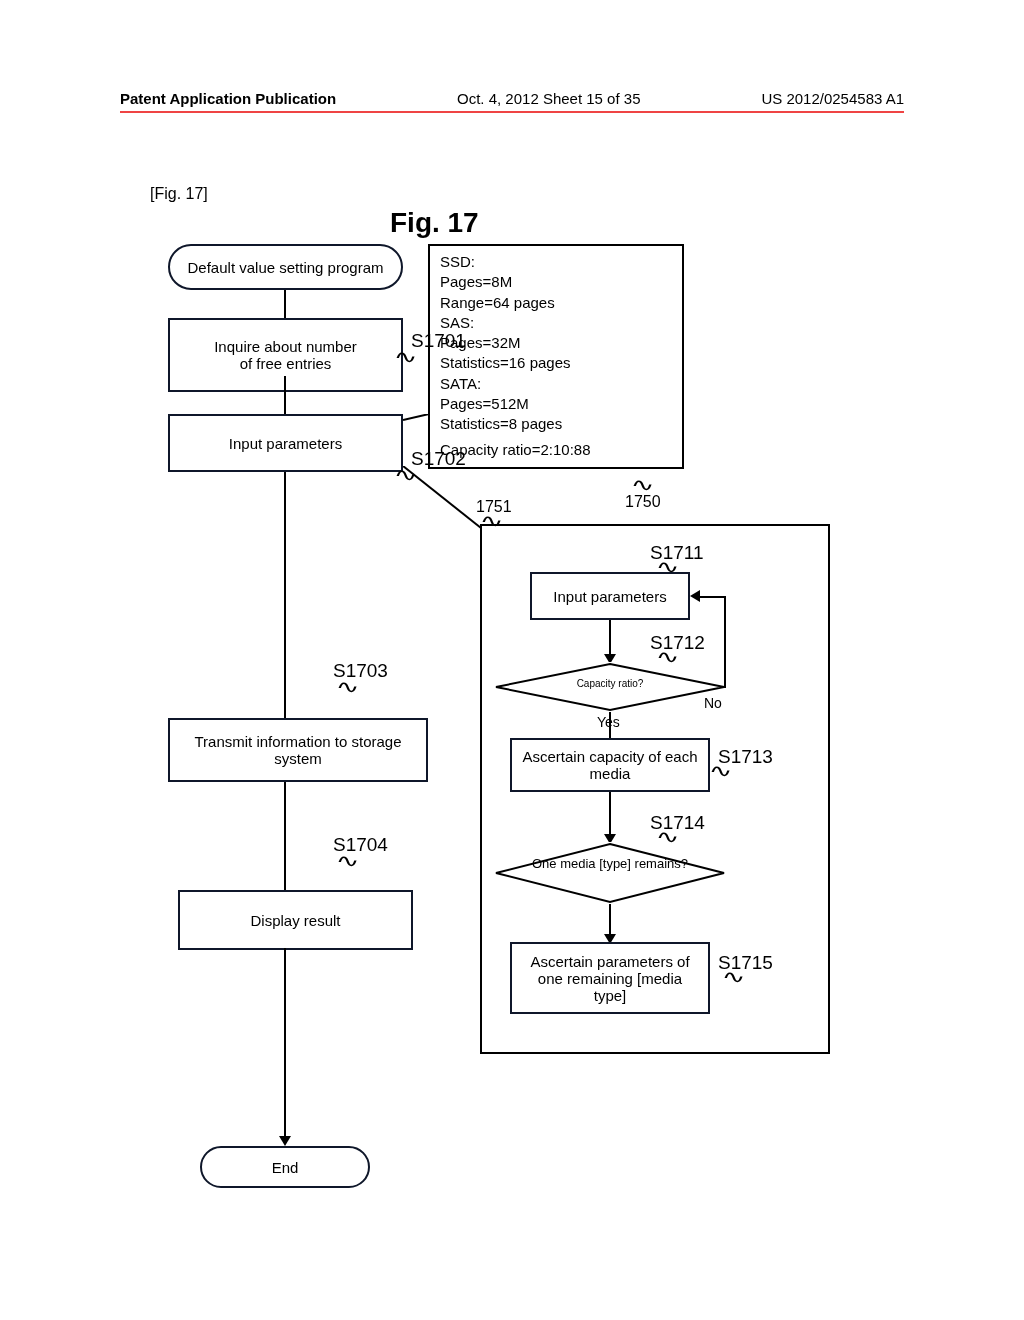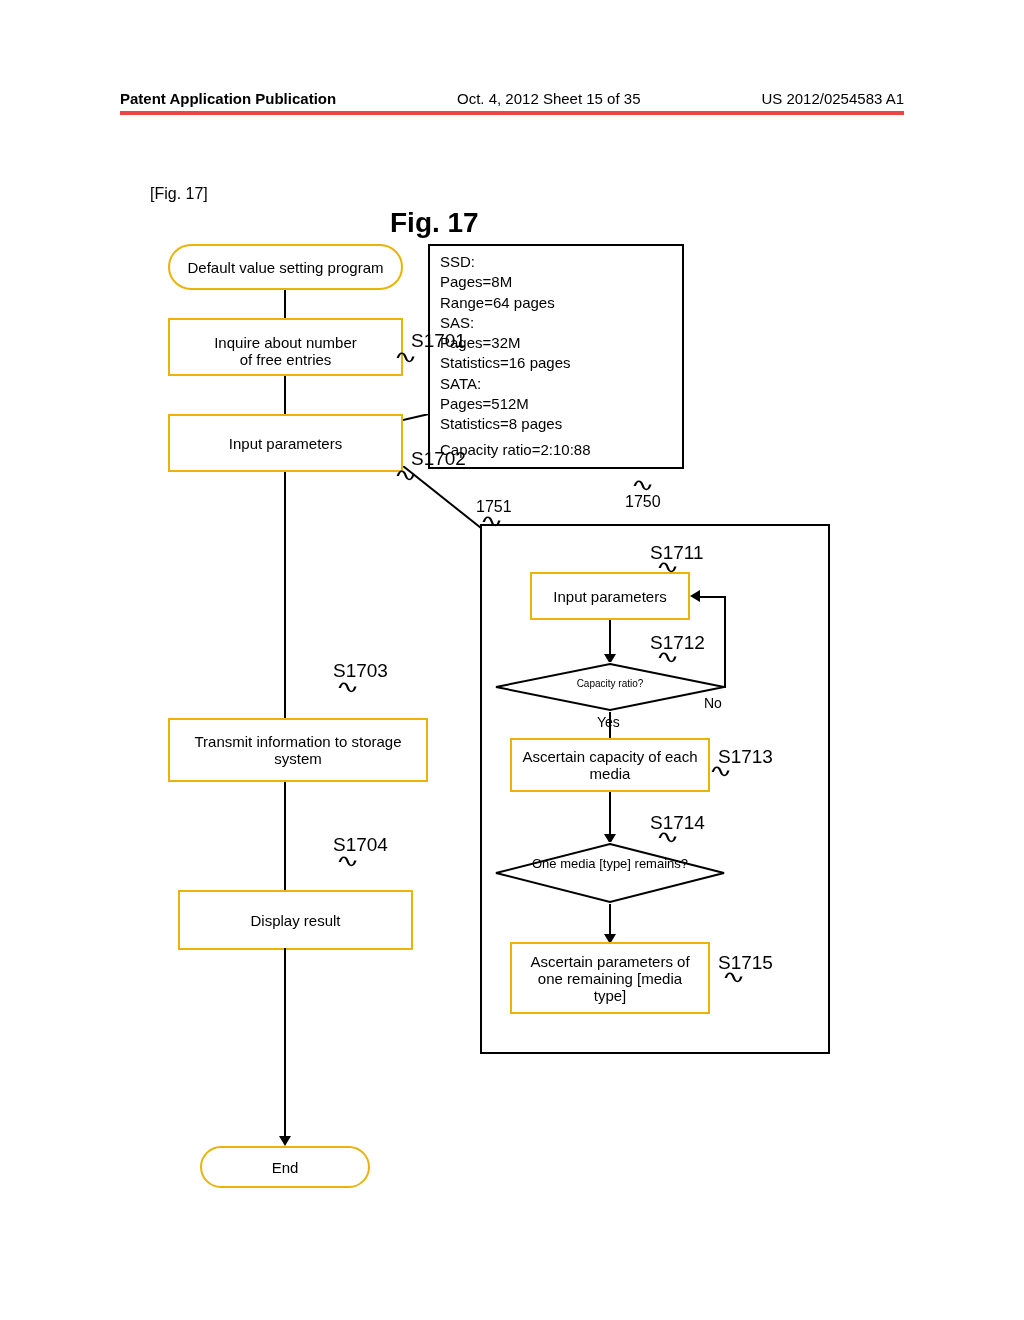--- a/index.html
+++ b/index.html
@@ -11,40 +11,40 @@
     position: relative;
   }
   .header {
     position: absolute;
     top: 90px;
     left: 120px;
     right: 120px;
     display: flex;
     justify-content: space-between;
     font-size: 15px;
-    border-bottom: 4px solid #ef4444;
+    border-bottom: 2px solid #ef4444;
     padding-bottom: 4px;
   }
   .header .left { font-weight: bold; }
   .fig-label-small {
     position: absolute;
     top: 185px;
     left: 150px;
     font-size: 16px;
   }
   .fig-label-large {
     position: absolute;
     top: 207px;
     left: 390px;
     font-size: 28px;
     font-weight: bold;
   }
   .box {
     position: absolute;
-    border: 2px solid #eab308;
+    border: 2px solid #0f172a;
     background: #fff;
     display: flex;
     align-items: center;
     justify-content: center;
     text-align: center;
     font-size: 15px;
     padding: 6px 8px;
   }
   .stadium {
     border-radius: 24px;
@@ -139,21 +139,21 @@
   <div>Pages=512M</div>
   <div>Statistics=8 pages</div>
   <div style="height:6px"></div>
   <div>Capacity ratio=2:10:88</div>
 </div>
 <span class="tilde" style="left:635px; top:474px;">∿</span>
 <span class="ref-label" style="left:625px; top:493px;">1750</span>
 
 <div class="line" style="left:284px; top:290px; width:2px; height:28px;"></div>
 
-<div class="box" style="left:168px; top:318px; width:235px; height:58px;align-items:flex-end;">
+<div class="box" style="left:168px; top:318px; width:235px; height:74px;">
   <span style="white-space:pre-line;">Inquire about number
 of free entries</span>
 </div>
 <span class="step-label" style="left:411px; top:330px;">S1701</span>
 <span class="tilde" style="left:398px; top:346px;">∿</span>
 
 <div class="line" style="left:284px; top:376px; width:2px; height:38px;"></div>
 
 <div class="box" style="left:168px; top:414px; width:235px; height:58px;">
   <span>Input parameters</span>

